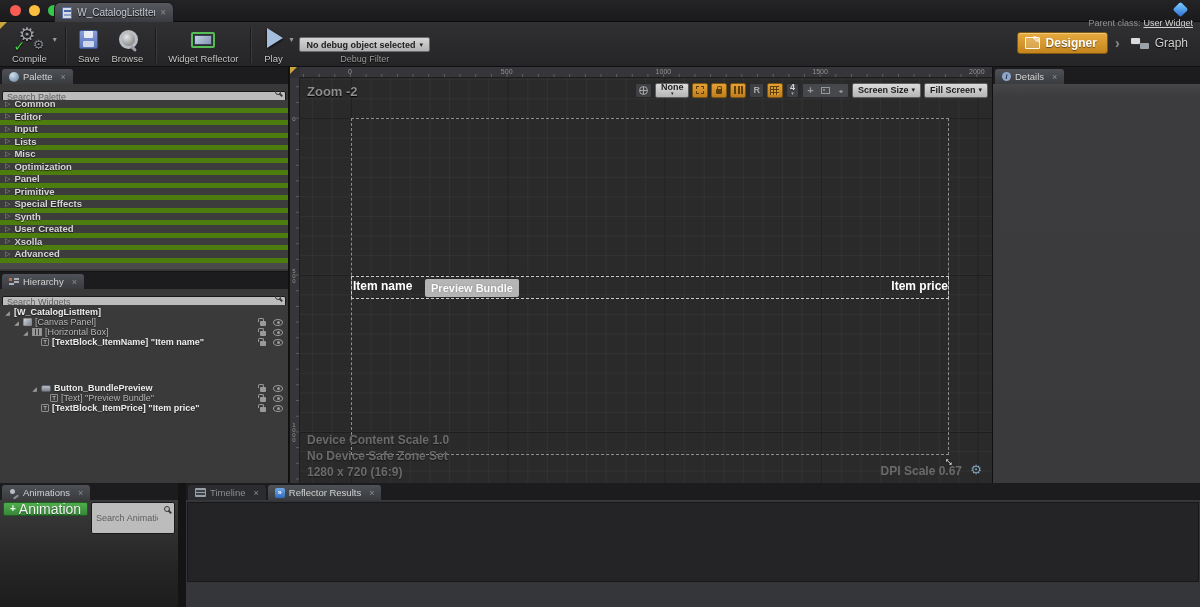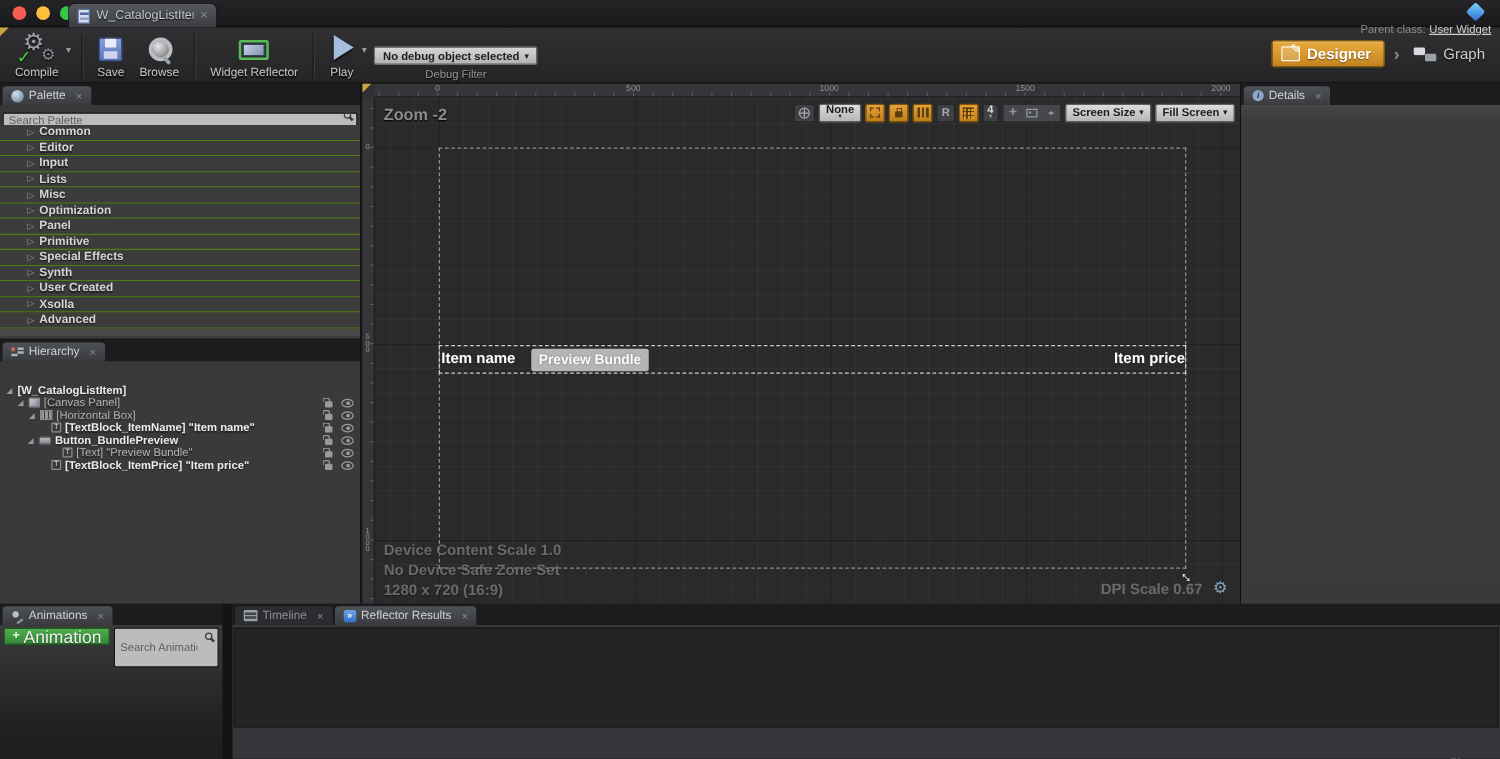--- a/index.html
+++ b/index.html
@@ -85,21 +85,21 @@
   .searchwrap input{width:100%;height:13px;background:#bcbcbc;border:1px solid #191919;border-radius:2px;
     font-size:9px;color:#222;padding:0 16px 0 4px;outline:none;font-family:inherit}
   .searchwrap input::placeholder{color:#5e5e5e}
   .mag{position:absolute;right:5px;top:2.5px;width:6px;height:6px;border:1.5px solid #3b3b3b;border-radius:50%}
   .mag::after{content:"";position:absolute;right:-3px;bottom:-2px;width:4px;height:1.5px;background:#3b3b3b;transform:rotate(45deg)}
 
   
   .left-panel{position:absolute;left:0;top:67px;width:289px;height:416px;background:#383838;border-right:1px solid #101010}
   .palette-sec{position:absolute;left:0;top:0;width:100%;height:204px}
   .cat-list{position:absolute;left:0;top:33px;right:0;bottom:8px;background:#3a3a3a;overflow:hidden}
-  .cat-row{height:12.5px;display:flex;align-items:center;gap:4px;padding-left:22px;border-bottom:1px solid #4d7c0f;background:#3c3c3c}
+  .cat-row{height:12.5px;display:flex;align-items:center;gap:4px;padding-left:5px;border-bottom:5px solid #4d7c0f;background:#3c3c3c}
   .cat-row .exp{font-size:7px;color:#9d9d9d}
   .cat-row .cat-label{font-size:9.5px;font-weight:bold;color:#d6d6d6;text-shadow:0 1px 1px rgba(0,0,0,.6)}
   .palette-foot{position:absolute;left:0;bottom:2px;height:6px;right:0;background:#4a4a4a}
   .panel-split{position:absolute;left:0;top:204px;width:100%;height:1px;background:#141414}
   .hier-sec{position:absolute;left:0;top:205px;width:100%;height:211px}
   .tree{position:absolute;left:0;top:33px;right:0;bottom:0;background:#3a3a3a;overflow:hidden;padding-top:2px}
   .tree-row{height:10px;display:flex;align-items:center;gap:3px;position:relative;font-size:9px;color:#b5b5b5;white-space:nowrap}
   .tree-row.bold .tlabel{color:#ececec;font-weight:bold}
   .texp{font-size:6px;color:#9b9b9b;width:7px;text-align:center}
   .tlabel{text-shadow:0 1px 1px rgba(0,0,0,.5)}
@@ -360,20 +360,21 @@
     <div class="panel-split"></div>
     <div class="hier-sec">
       <div class="tabbar">
         <div class="ptab">
           <span class="ico-hier"></span>
           <span>Hierarchy</span>
           <span class="x">×</span>
         </div>
       </div>
       <div class="searchwrap">
+        <input placeholder="Search Widgets" style="">
         <span class="mag"></span>
       </div>
       <div class="tree">
           <div class="tree-row bold" style="padding-left: 4px;">
             <span class="texp">◢</span>
             <span class="tlabel">[W_CatalogListItem]</span>
           </div>
           <div class="tree-row" style="padding-left: 13px;">
             <span class="texp">◢</span>
             <span class="ticon ticon-canvas"></span>
@@ -394,21 +395,21 @@
           </div>
           <div class="tree-row bold" style="padding-left: 31px;">
             <span class="texp"></span>
             <span class="ticon ticon-text">T</span>
             <span class="tlabel">[TextBlock_ItemName] "Item name"</span>
             <span class="trow-controls">
               <span class="lock"></span>
               <span class="eye"></span>
             </span>
           </div>
-          <div class="tree-row bold" style="padding-left: 21px;">
+          <div class="tree-row bold" style="padding-left: 31px; margin-top: 36px;">
             <span class="texp">◢</span>
             <span class="ticon ticon-button"></span>
             <span class="tlabel">Button_BundlePreview</span>
             <span class="trow-controls">
               <span class="lock"></span>
               <span class="eye"></span>
             </span>
           </div>
           <div class="tree-row" style="padding-left: 40px;">
             <span class="texp"></span>

